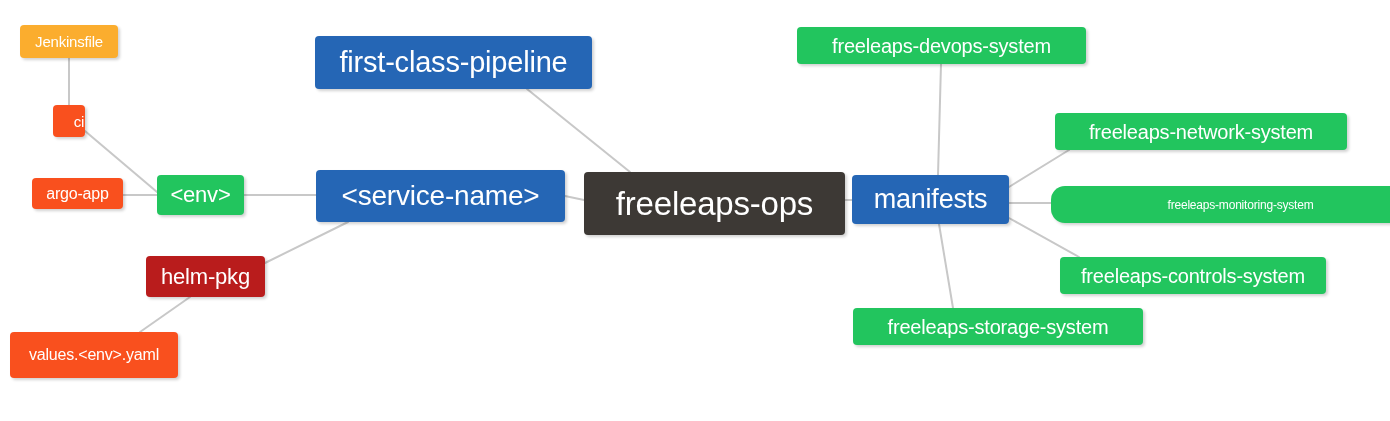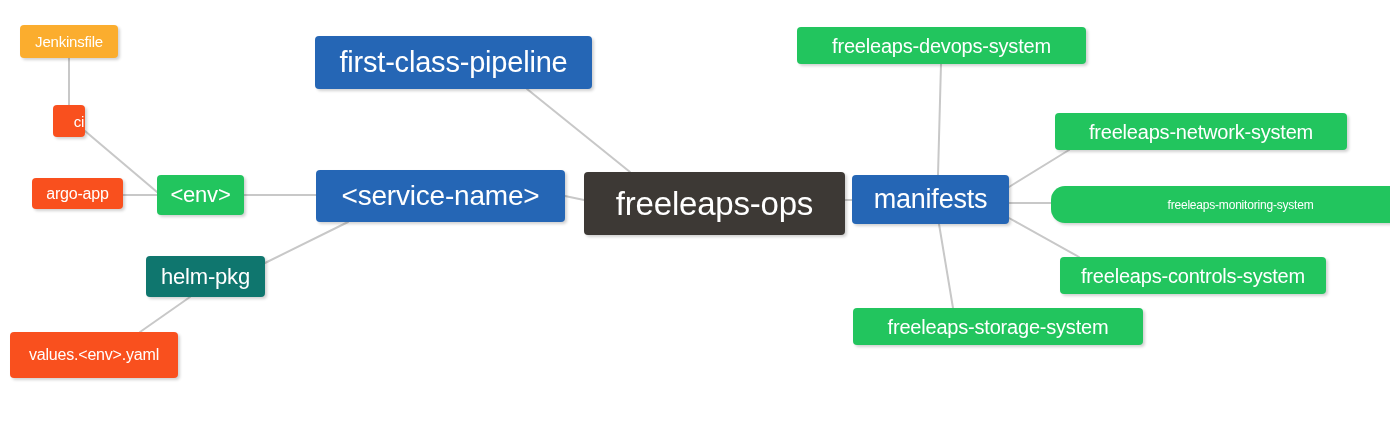--- a/index.html
+++ b/index.html
@@ -58,21 +58,21 @@
       <line x1="1009" y1="203" x2="1051" y2="203" stroke="#c8c8c8" stroke-width="2" stroke-linecap="round"></line>
       <line x1="1009" y1="218" x2="1079" y2="257" stroke="#c8c8c8" stroke-width="2" stroke-linecap="round"></line>
       <line x1="939" y1="224" x2="953" y2="308" stroke="#c8c8c8" stroke-width="2" stroke-linecap="round"></line>
     </svg>
   <div id="nodes">
       <div class="node" style="left: 20px; top: 25px; width: 98px; height: 33px; background: rgb(251, 173, 46); font-size: 15px;">Jenkinsfile</div>
       <div class="node" style="left: 53px; top: 105px; width: 32px; height: 32px; background: rgb(249, 80, 30); font-size: 15px; padding-left: 20px;">ci</div>
       <div class="node" style="left: 32px; top: 178px; width: 91px; height: 31px; background: rgb(249, 80, 30); font-size: 16px;">argo-app</div>
       <div class="node" style="left: 10px; top: 332px; width: 168px; height: 46px; background: rgb(249, 80, 30); font-size: 16px;">values.&lt;env&gt;.yaml</div>
       <div class="node" style="left: 157px; top: 175px; width: 87px; height: 40px; background: rgb(34, 197, 94); font-size: 22px;">&lt;env&gt;</div>
-      <div class="node" style="left: 146px; top: 256px; width: 119px; height: 41px; background: #0f766e; font-size: 22px;">helm-pkg</div>
+      <div class="node" style="left: 146px; top: 256px; width: 119px; height: 41px; background: #b91c1c; font-size: 22px;">helm-pkg</div>
       <div class="node" style="left: 315px; top: 36px; width: 277px; height: 53px; background: rgb(37, 102, 181); font-size: 29px;">first-class-pipeline</div>
       <div class="node" style="left: 316px; top: 170px; width: 249px; height: 52px; background: rgb(37, 102, 181); font-size: 28px; text-align: center;">&lt;service-name&gt;</div>
       <div class="node" style="left: 584px; top: 172px; width: 261px; height: 63px; background: rgb(61, 57, 53); font-size: 33px;">freeleaps-ops</div>
       <div class="node" style="left: 852px; top: 175px; width: 157px; height: 49px; background: rgb(37, 102, 181); font-size: 27px;">manifests</div>
       <div class="node" style="left: 797px; top: 27px; width: 289px; height: 37px; background: rgb(34, 197, 94); font-size: 20px;">freeleaps-devops-system</div>
       <div class="node" style="left: 1055px; top: 113px; width: 292px; height: 37px; background: rgb(34, 197, 94); font-size: 20px;">freeleaps-network-system</div>
       <div class="node" style="left: 1051px; top: 186px; width: 379px; height: 37px; background: rgb(34, 197, 94); font-size: 12px; border-radius: 14px;">freeleaps-monitoring-system</div>
       <div class="node" style="left: 1060px; top: 257px; width: 266px; height: 37px; background: rgb(34, 197, 94); font-size: 20px;">freeleaps-controls-system</div>
       <div class="node" style="left: 853px; top: 308px; width: 290px; height: 37px; background: rgb(34, 197, 94); font-size: 20px;">freeleaps-storage-system</div>
     </div>

